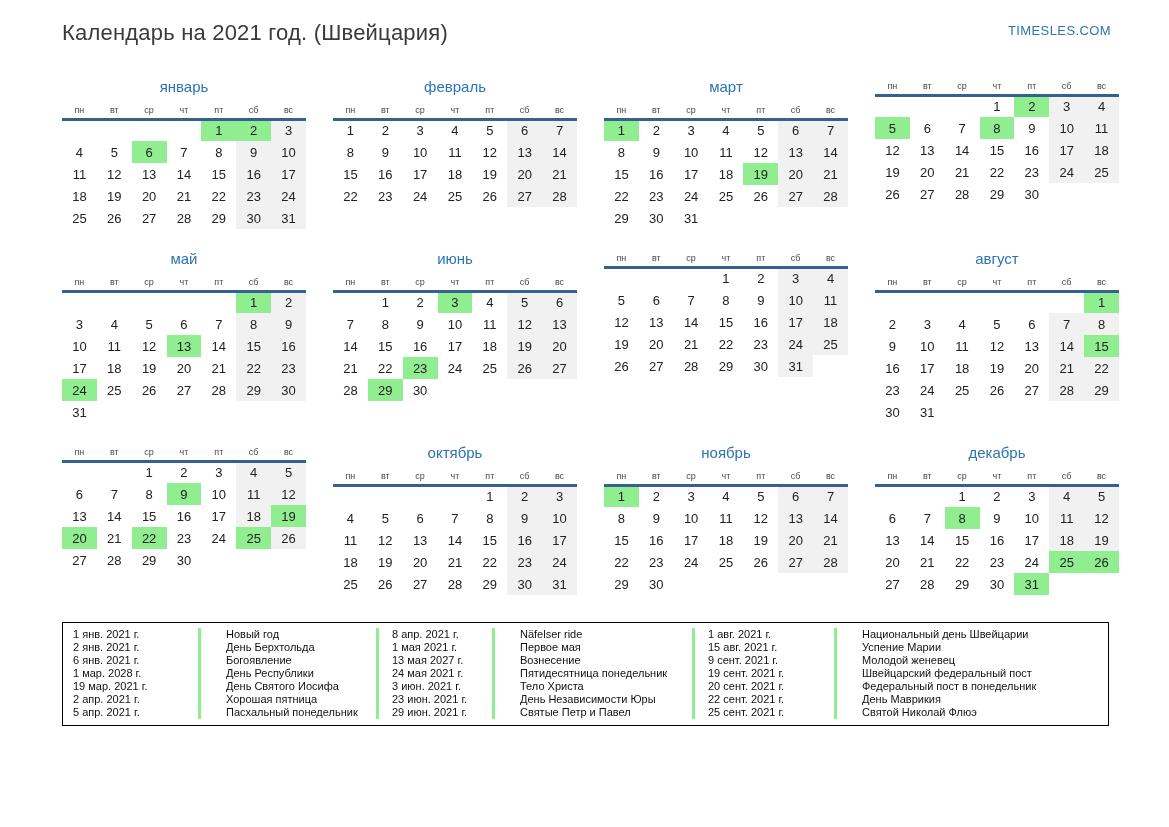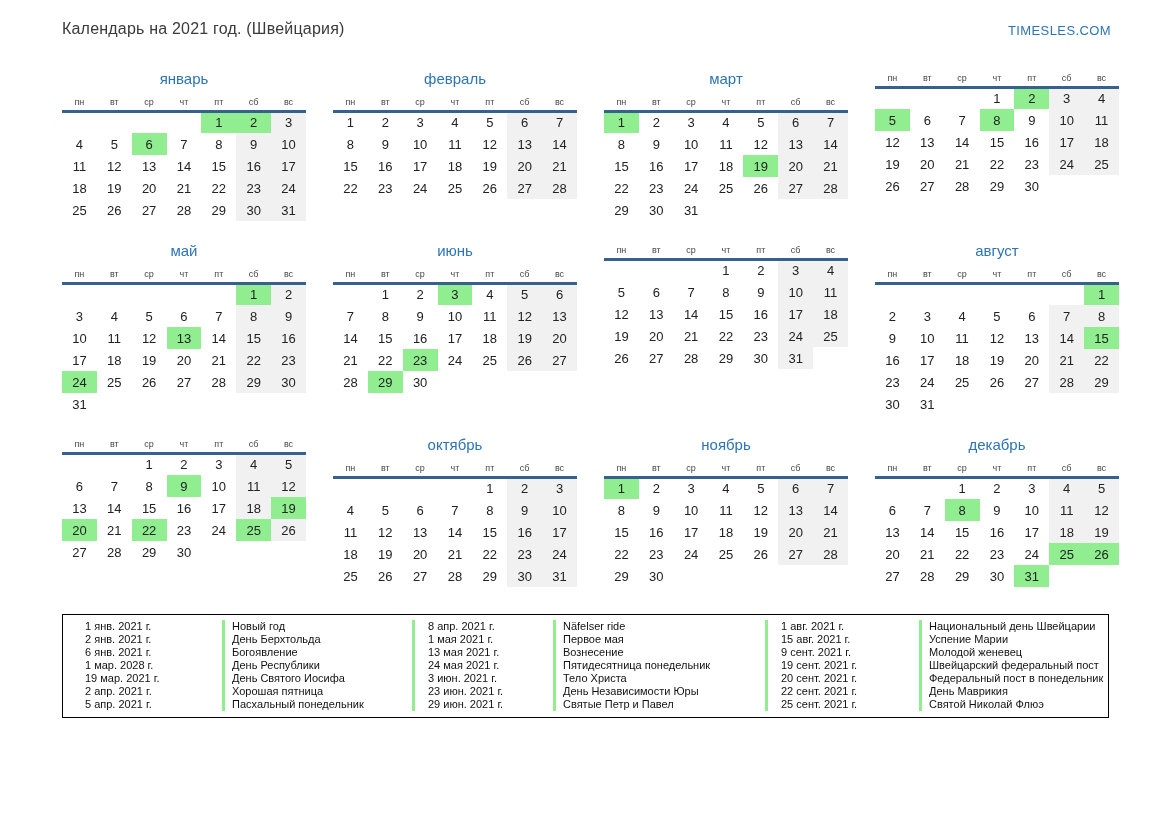--- a/index.html
+++ b/index.html
@@ -4,37 +4,37 @@
 <style>
   :root{
     --accent:#2d74b5; --rule:#36618e; --holiday:#90ee90;
     --weekend:#f1f1f1; --text:#2f2f2f; --wd:#474747;
   }
   *{box-sizing:border-box;margin:0;padding:0;}
   html,body{width:1169px;height:827px;background:#fff;
     font-family:"Liberation Sans","DejaVu Sans",sans-serif;color:var(--text);}
   .page{width:1169px;height:827px;padding:20px 58px 0 62px;overflow:hidden;}
   header{display:flex;justify-content:space-between;align-items:flex-start;}
-  .title{font-size:16px;font-weight:400;color:#3a3a3a;letter-spacing:.2px;}
+  .title{font-size:22px;font-weight:400;color:#3a3a3a;letter-spacing:.2px;}
   .logo{font-size:13px;color:var(--accent);text-decoration:none;letter-spacing:.4px;margin-top:3px;}
   .months{margin-top:32px;display:grid;grid-template-columns:repeat(4,244px);column-gap:27px;align-items:start;}
   .month{margin-bottom:21px;}
   .mtitle{text-align:center;color:var(--accent);font-size:15px;margin-bottom:7px;}
   table{border-collapse:collapse;table-layout:fixed;width:244px;}
   th{font-size:9px;font-weight:400;color:var(--wd);height:17px;text-align:center;vertical-align:middle;}
   thead tr{border-bottom:3px solid var(--rule);}
   td{height:22px;text-align:center;vertical-align:middle;font-size:13px;color:#222;}
   td.wk{background:var(--weekend);}
   td.hol{background:var(--holiday);}
   .legend{margin-top:6px;border:1px solid #000;width:1047px;display:flex;
     padding:5px 0 6px 10px;font-size:11px;line-height:13px;color:#111;}
-  .lcol{flex:0 0 auto;margin-left:12px;}
+  .lcol{flex:0 0 auto;}
   .lcol div{white-space:nowrap;overflow:hidden;}
-  .lcol.sep div{border-left:3px solid var(--holiday);padding-left:7px;}
-  .d1{width:125px;} .n1{width:178px;} .d2{width:129px;} .n2{width:200px;}
+  .lcol.sep div{border-left:3px solid var(--holiday);padding-left:25px;}
+  .d1{width:125px;} .n1{width:178px;} .d2{width:116px;} .n2{width:200px;}
   .d3{width:142px;} .n3{width:240px;}
   .lcol.dt div{padding-left:13px;}
   .lcol.d1 div{padding-left:0;}
 </style>
 </head>
 <body>
 
 <div class="page">
   <header>
     <h1 class="title">Календарь на 2021 год. (Швейцария)</h1>
@@ -821,21 +821,21 @@
         <div>День Берхтольда</div>
         <div>Богоявление</div>
         <div>День Республики</div>
         <div>День Святого Иосифа</div>
         <div>Хорошая пятница</div>
         <div>Пасхальный понедельник</div>
       </div>
       <div class="lcol dt d2 sep">
         <div>8 апр. 2021 г.</div>
         <div>1 мая 2021 г.</div>
-        <div>13 мая 2021 г.</div>
+        <div>13 мая 2027 г.</div>
         <div>24 мая 2021 г.</div>
         <div>3 июн. 2021 г.</div>
         <div>23 июн. 2021 г.</div>
         <div>29 июн. 2021 г.</div>
       </div>
       <div class="lcol sep n2">
         <div>Näfelser ride</div>
         <div>Первое мая</div>
         <div>Вознесение</div>
         <div>Пятидесятница понедельник</div>

